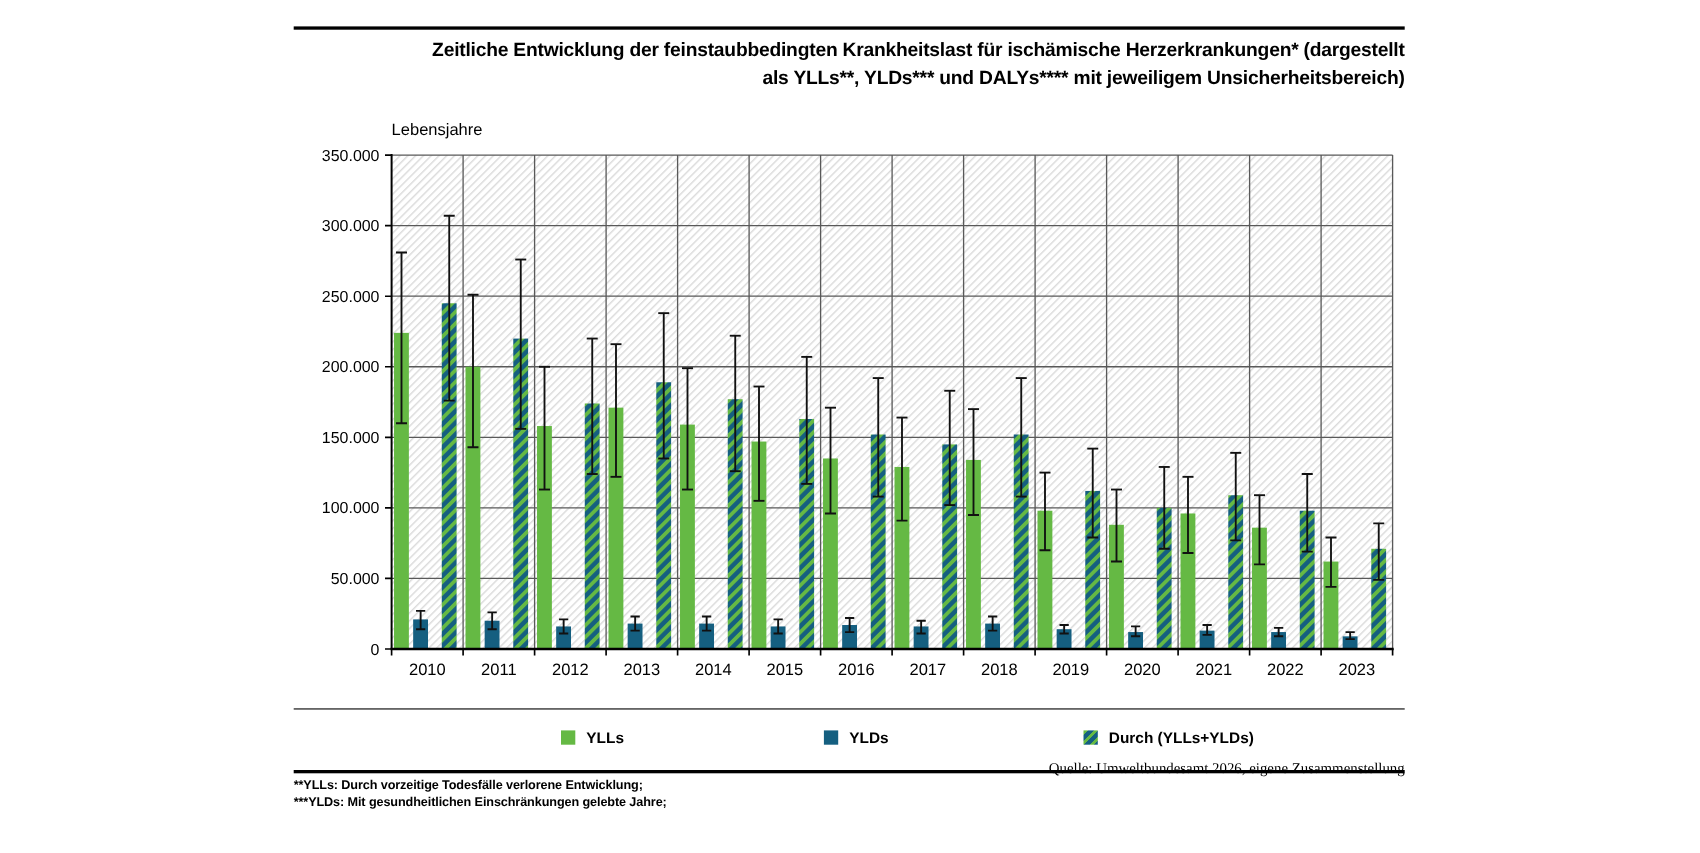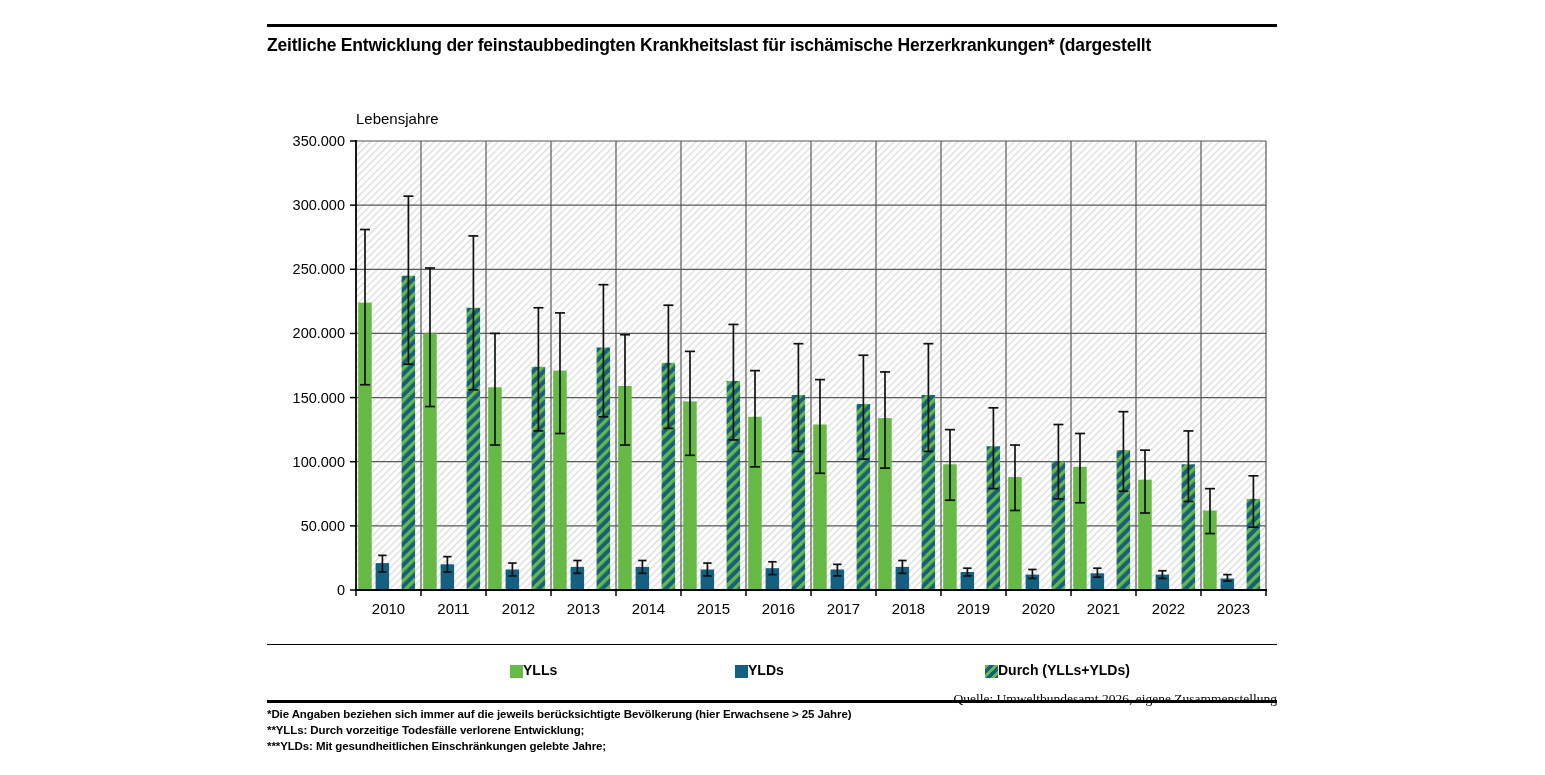--- a/index.html
+++ b/index.html
@@ -13,31 +13,31 @@
   }
   .rule{position:absolute;left:267px;width:1010px;background:#000;}
   #rule-top{top:24px;height:3px;}
   #rule-legend-top{top:644px;height:1px;}
   #rule-footer{top:700px;height:3px;}
 
   #title-block{
     position:absolute;left:267px;top:33px;width:1010px;
     font-size:17.5px;font-weight:700;line-height:25px;letter-spacing:-0.2px;
   }
-  .title-line{white-space:nowrap;}
+  .title-line{white-space:nowrap;text-align:right;}
 
   #ylabel{
     position:absolute;left:356px;top:110px;
     font-size:15px;font-weight:400;
   }
 
   #chart-wrap{position:absolute;left:267px;top:110px;width:1010px;height:525px;}
 
   #legend-row{position:absolute;left:267px;top:662px;width:1010px;height:26px;}
-  .legend-item{position:absolute;top:0;display:flex;align-items:flex-end;gap:0;
+  .legend-item{position:absolute;top:0;display:flex;align-items:center;gap:10px;
     font-size:14px;font-weight:700;}
   .swatch{width:13px;height:13px;display:inline-block;flex:none;}
 
   #footnotes{
     position:absolute;left:267px;top:706px;width:760px;
     font-size:11.5px;font-weight:700;line-height:16px;letter-spacing:-0.1px;
   }
   #source-line{
     position:absolute;right:268px;top:691px;width:500px;text-align:right;
     font-family:"Liberation Serif", serif;
@@ -46,20 +46,21 @@
 </style>
 </head>
 <body>
 
 <div id="canvas">
 
   <div id="rule-top" class="rule"></div>
 
   <div id="title-block">
     <div class="title-line">Zeitliche Entwicklung der feinstaubbedingten Krankheitslast für ischämische Herzerkrankungen* (dargestellt</div>
+    <div class="title-line">als YLLs**, YLDs*** und DALYs**** mit jeweiligem Unsicherheitsbereich)</div>
   </div>
 
   <div id="ylabel">Lebensjahre</div>
 
   <div id="chart-wrap">
     <svg id="chart-svg" width="1010" height="525">
         <defs>
           <pattern id="bgHatch" width="5" height="5" patternUnits="userSpaceOnUse" patternTransform="rotate(-45)">
             <rect width="5" height="5" fill="#ffffff"></rect>
             <rect width="5" height="1.3" fill="#DBDBDB"></rect>
@@ -405,33 +406,32 @@
       </svg>
   </div>
 
   <div id="rule-legend-top" class="rule"></div>
 
   <div id="legend-row">
     <div class="legend-item" style="left:243px">
       <span class="swatch" style="background: rgb(101, 185, 68);"></span>
       <span>YLLs</span>
     </div>
-    <div class="legend-item" style="left:468px">
+    <div class="legend-item" style="left:482px">
       <span class="swatch" style="background: rgb(21, 95, 128);"></span>
       <span>YLDs</span>
     </div>
     <div class="legend-item" style="left:718px">
       <span class="swatch" style="background-image: repeating-linear-gradient(135deg, rgb(101, 185, 68) 0px, rgb(101, 185, 68) 3px, rgb(21, 95, 128) 3px, rgb(21, 95, 128) 6.5px);"></span>
       <span>Durch (YLLs+YLDs)</span>
     </div>
   </div>
 
   <div id="rule-footer" class="rule"></div>
 
   <div id="footnotes">
-    <div>*Die Angaben beziehen sich immer auf die jeweils berücksichtigte Bevölkerung (hier Erwachsene &gt; 25 Jahre)</div>
     <div>**YLLs: Durch vorzeitige Todesfälle verlorene Entwicklung;</div>
     <div>***YLDs: Mit gesundheitlichen Einschränkungen gelebte Jahre;</div>
   </div>
 
   <div id="source-line">Quelle: Umweltbundesamt 2026, eigene Zusammenstellung</div>
 
 </div>
 
 </body></html>

